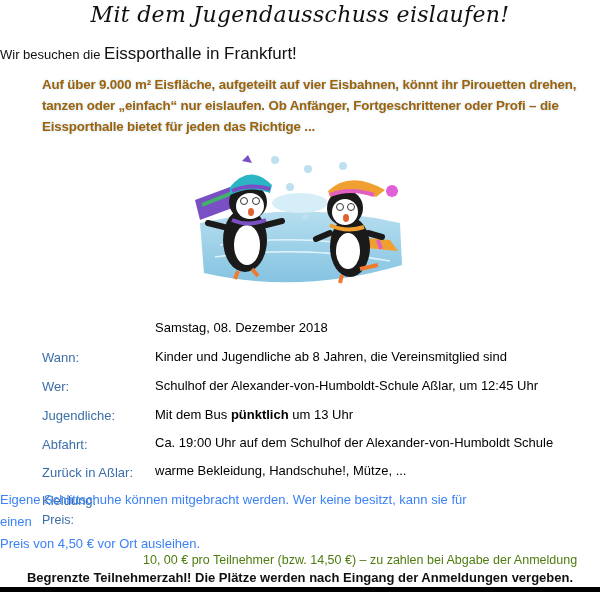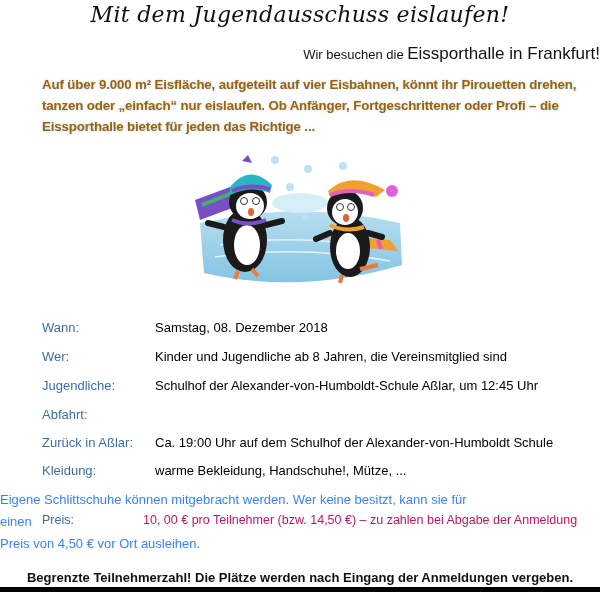--- a/index.html
+++ b/index.html
@@ -7,48 +7,48 @@
       width: 600px; height: 592px; position: relative; overflow: hidden;
       font-family: "Liberation Sans", "DejaVu Sans", sans-serif;
       color: #111;
     }
     .title {
       position: absolute; top: 0; left: 0; width: 600px; text-align: center;
       font-family: "DejaVu Serif", serif; font-style: italic;
       font-size: 22px; line-height: 30px; color: #111; letter-spacing: 0.3px;
     }
     .subtitle {
-      position: absolute; top: 44px; left: 0; width: 600px; text-align: right;
+      position: absolute; top: 44px; left: 0; width: 600px; text-align: left;
       font-size: 13px; line-height: 20px;
     }
     .subtitle .big { font-size: 17px; }
     .intro {
       position: absolute; top: 74px; left: 42px; width: 540px;
       font-size: 13.3px; line-height: 21px; color: #a16207; font-weight: bold;
       text-shadow: 0 0 3px rgba(120,190,230,0.55);
       letter-spacing: -0.15px;
     }
     .picture {
       position: absolute; top: 145px; left: 180px; width: 240px; height: 150px;
     }
     .row {
       position: absolute; left: 42px; width: 540px; height: 20px;
       font-size: 13px; line-height: 20px;
     }
-    .row .label { position: absolute; left: 0; color: #3b6ea8; }
+    .row .label { position: absolute; left: 0; color: #3b6ea8; margin-top: 30px; }
     .row .value { position: absolute; left: 113px; color: #000000; white-space: nowrap; }
     .row .value b { font-weight: bold; }
     .note {
       position: absolute; top: 489px; left: 0; width: 476px; text-align: left;
       font-size: 13px; line-height: 22px; color: #3b82f6;
     }
     .price-row { position: absolute; top: 510px; left: 42px; width: 540px; height: 20px;
       font-size: 12.5px; line-height: 20px; }
     .price-row .label { position: absolute; left: 0; color: #3b6ea8; }
-    .price-row .value { position: absolute; left: 101px; white-space: nowrap; color: #be185d; }
+    .price-row .value { position: absolute; left: 101px; white-space: nowrap; color: #4d7c0f; margin-top: 40px; }
     .footer-line {
       position: absolute; top: 568px; left: 0; width: 600px; text-align: center;
       font-size: 13px; font-weight: bold; line-height: 20px; color: #111;
     }
     .black-bar { position: absolute; left: 0; top: 587px; width: 600px; height: 5px; background: #000; }
   </style>
 </head>
 <body>
 
 <div class="title">Mit dem Jugendausschuss eislaufen!</div>
@@ -132,20 +132,25 @@
 <div class="row" style="top:347px;">
   <span class="label">Wer:</span>
   <span class="value">Kinder und Jugendliche ab 8 Jahren, die Vereinsmitglied sind</span>
 </div>
 <div class="row" style="top:376px;">
   <span class="label">Jugendliche:</span>
   <span class="value">Schulhof der Alexander-von-Humboldt-Schule Aßlar, um 12:45 Uhr</span>
 </div>
 <div class="row" style="top:405px;">
   <span class="label">Abfahrt:</span>
+  <span class="value">
+    <span>Mit dem Bus</span>
+    <b>pünktlich</b>
+    <span>um 13 Uhr</span>
+  </span>
 </div>
 <div class="row" style="top:433px;">
   <span class="label">Zurück in Aßlar:</span>
   <span class="value">Ca. 19:00 Uhr auf dem Schulhof der Alexander-von-Humboldt Schule</span>
 </div>
 <div class="row" style="top:461px;">
   <span class="label">Kleidung:</span>
   <span class="value">warme Bekleidung, Handschuhe!, Mütze, ...</span>
 </div>
 

